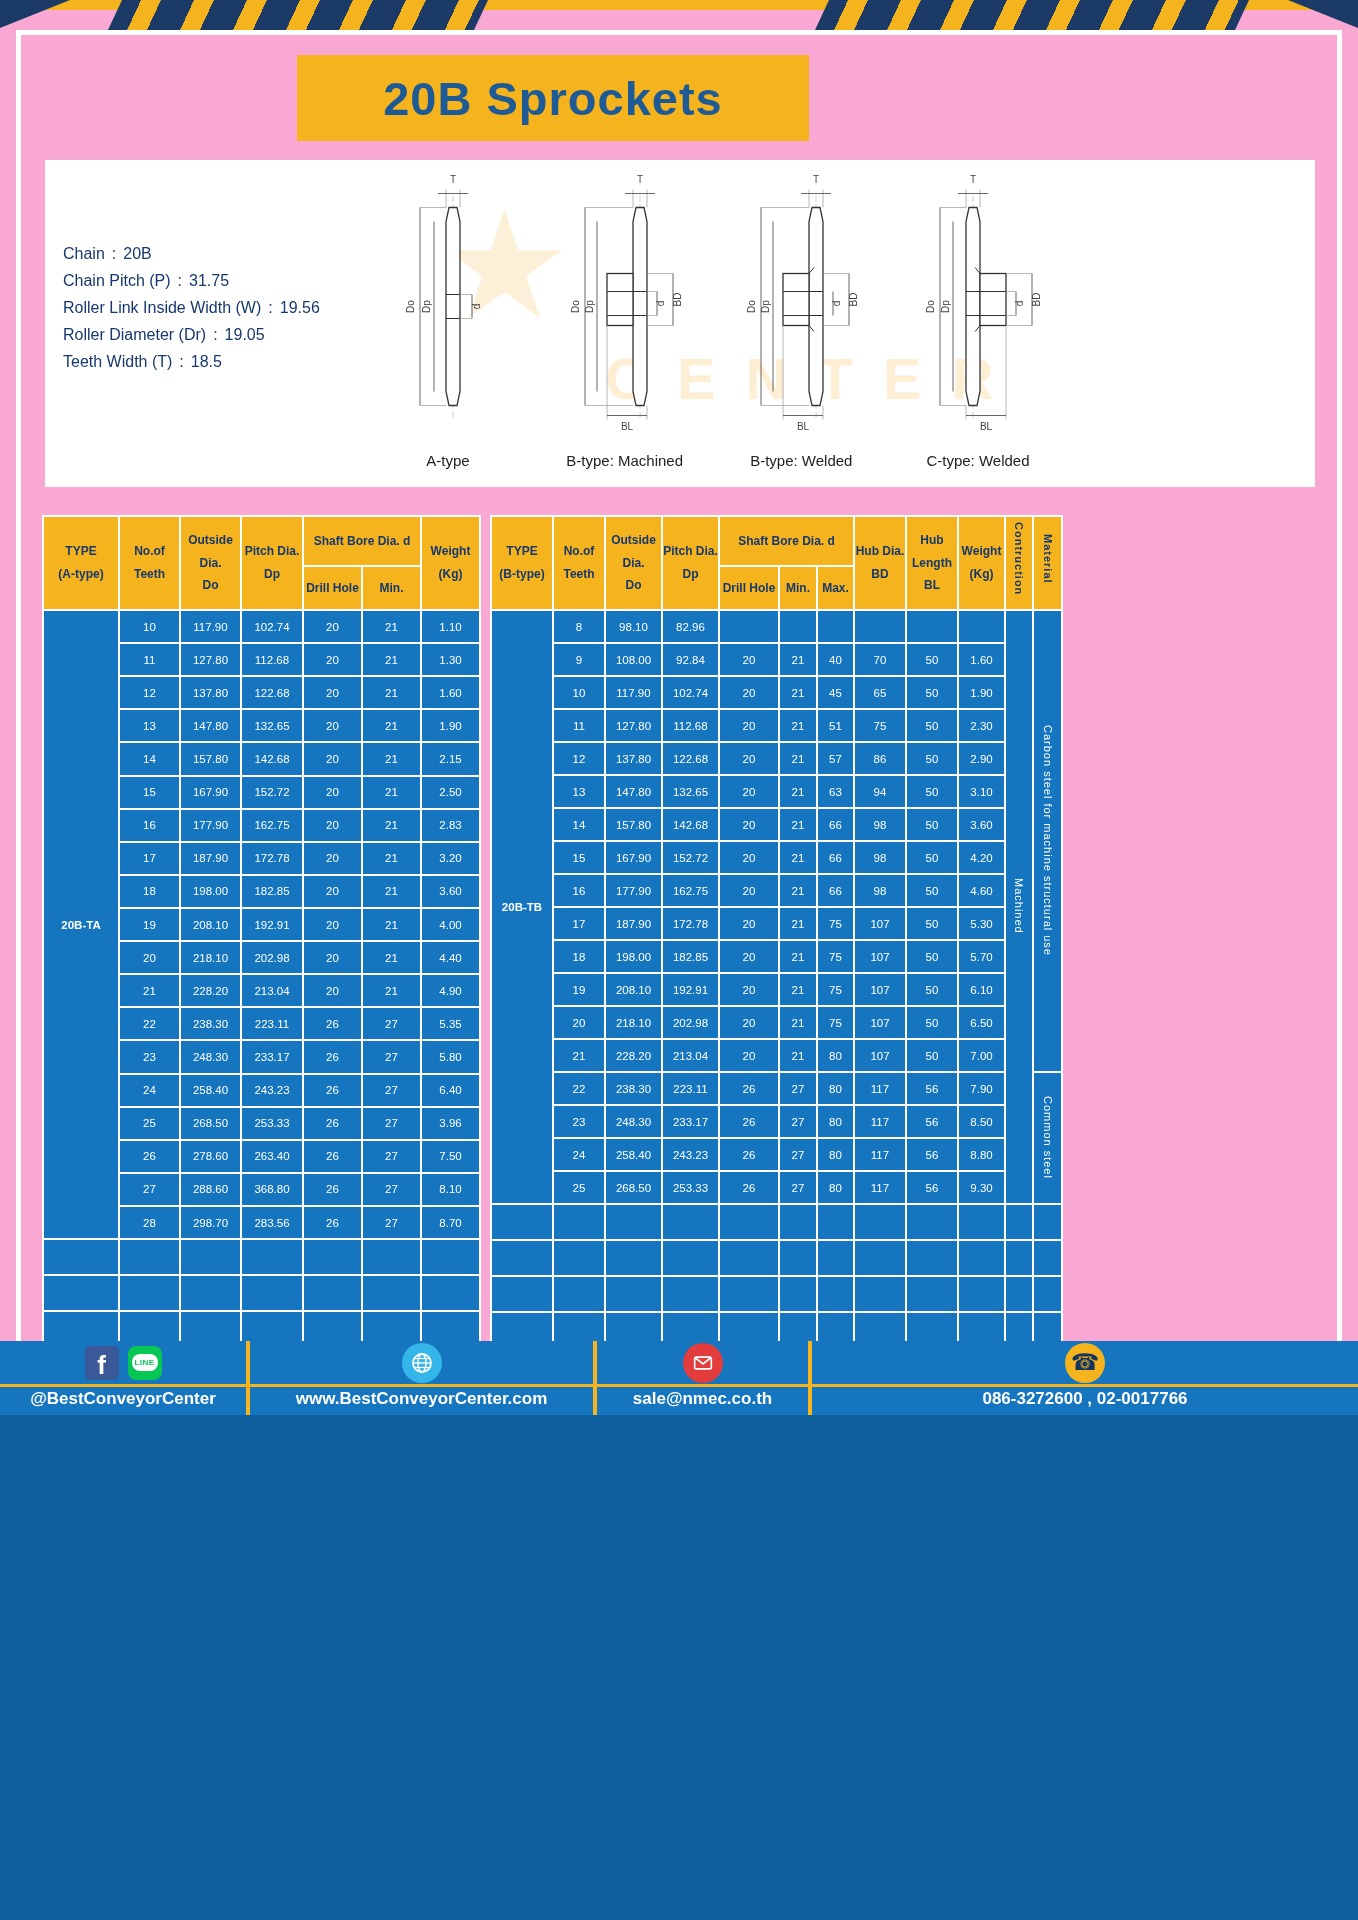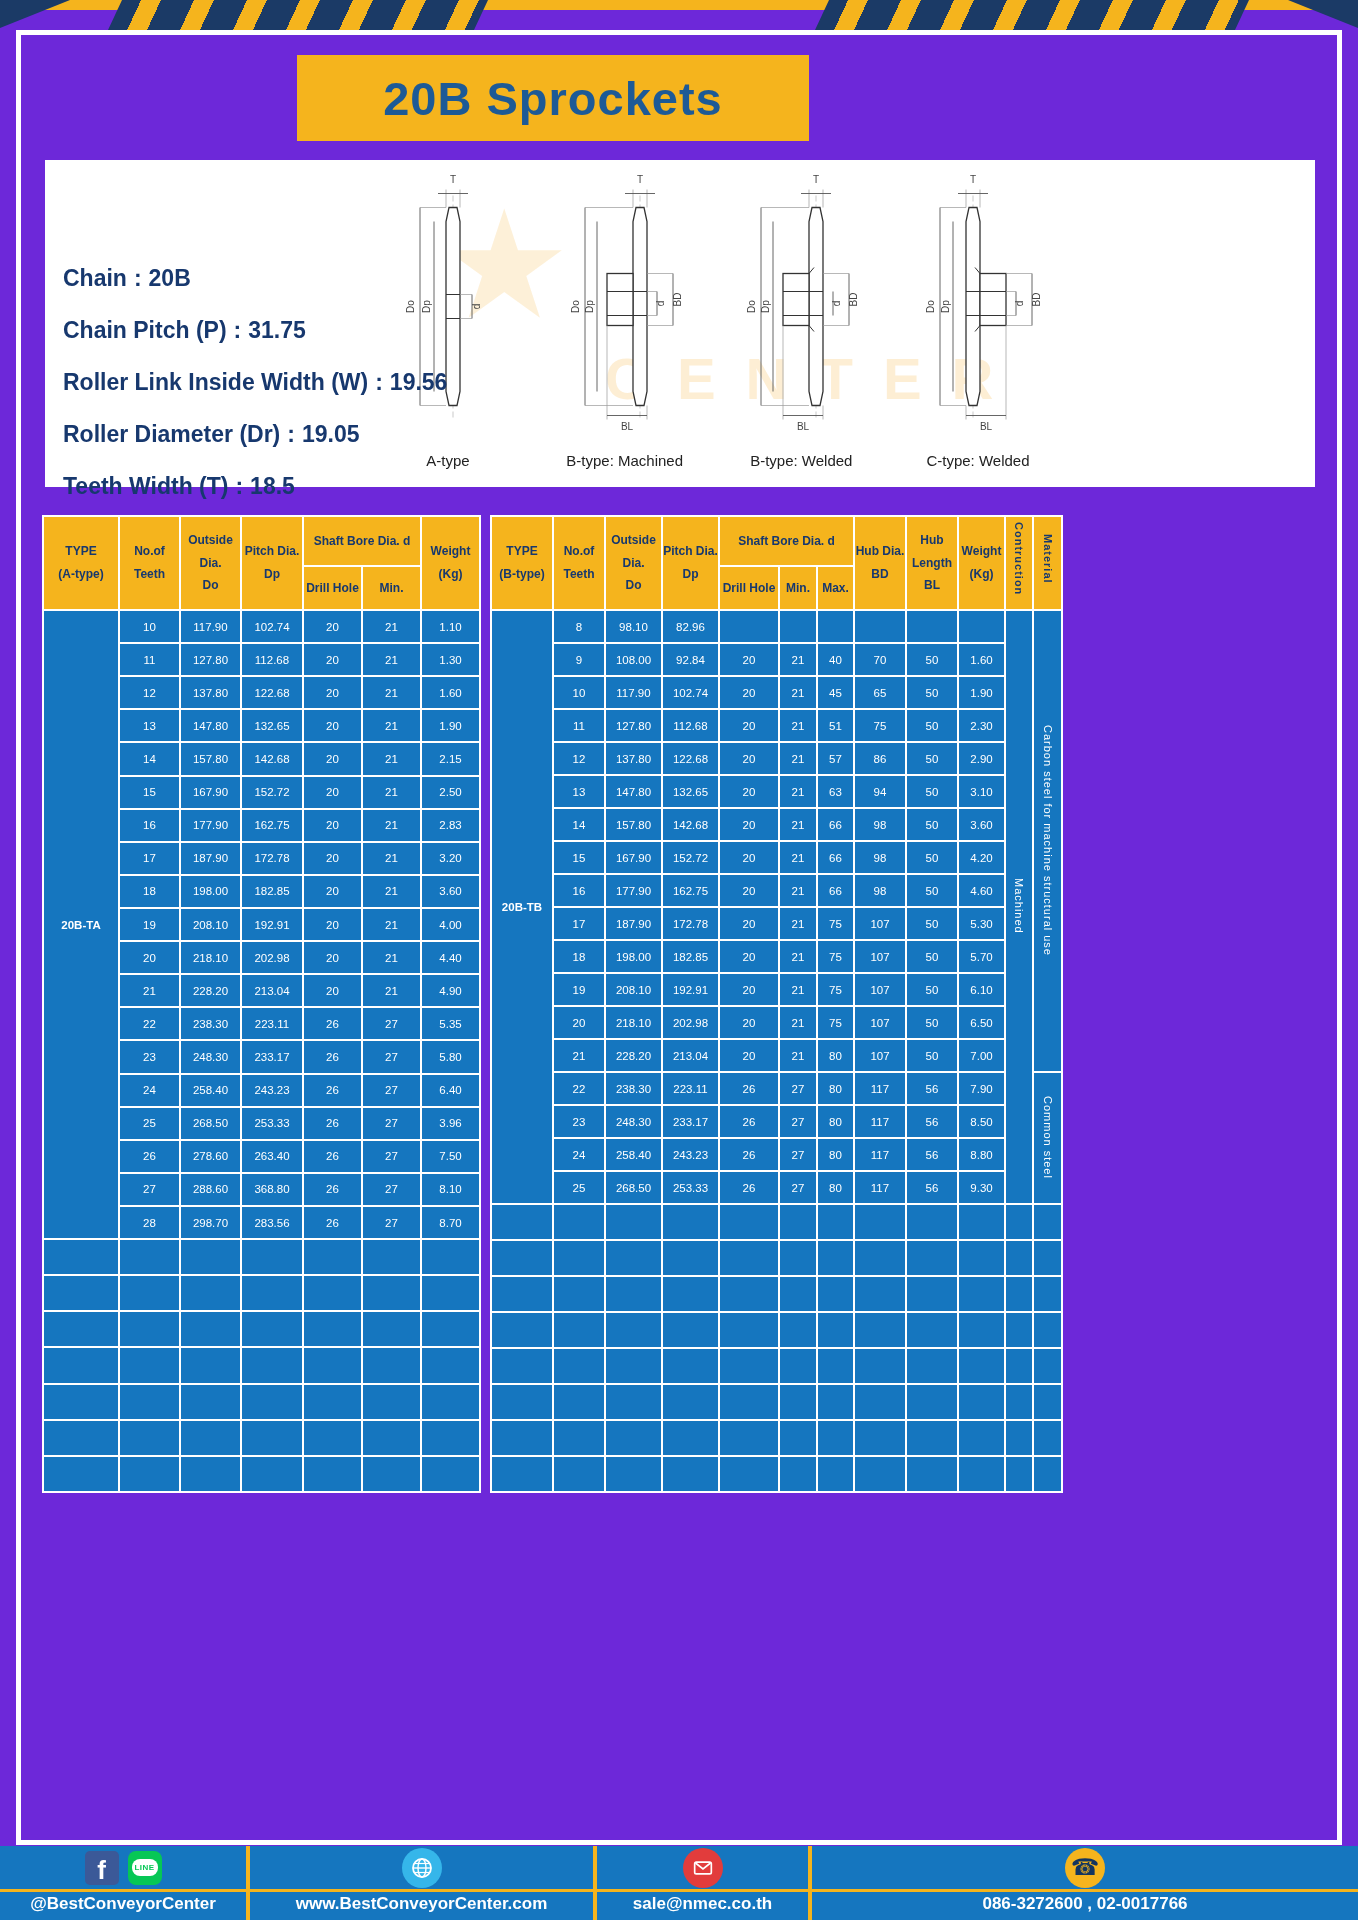--- a/index.html
+++ b/index.html
@@ -1,17 +1,17 @@
 <!DOCTYPE html>
 <html><head>
 <meta charset="utf-8">
 <style>
   * { margin:0; padding:0; box-sizing:border-box; }
   body { background:#0f5f9e; font-family:"Liberation Sans", sans-serif; }
-  .page { position:relative; width:1358px; height:1920px; background:#6d28d9; overflow:hidden; margin:0 auto; }
+  .page { position:relative; width:1358px; height:1415px; background:#f9a8d4; overflow:hidden; margin:0 auto; }
 
   
   .top-strip { position:absolute; top:0; left:0; width:100%; height:10px; background:#f5b41d; }
   .corner { position:absolute; top:0; width:70px; height:28px; background:#1b3a66; }
   .corner.left { left:0; clip-path:polygon(0 0,100% 0,0 100%); }
   .corner.right { right:0; clip-path:polygon(0 0,100% 0,100% 100%); }
   .hazard { position:absolute; top:0; height:30px;
     background:repeating-linear-gradient(115deg,#1b3a66 0 30px,#f5b41d 30px 48px);
     clip-path:polygon(14px 0,100% 0,calc(100% - 14px) 100%,0 100%); }
   .hazard.left { left:108px; width:380px; }
@@ -21,21 +21,21 @@
   .frame { position:absolute; left:16px; top:30px; width:1326px; height:1815px; border:5px solid #ffffff; }
 
   
   .title-banner { position:absolute; left:297px; top:55px; width:512px; height:86px; background:#f5b41d;
     display:flex; align-items:center; justify-content:center; }
   .title-banner h1 { font-size:47px; font-weight:800; color:#1d5a96; letter-spacing:1px; }
 
   
   .spec-panel { position:absolute; left:45px; top:160px; width:1270px; height:327px; background:#ffffff; }
   .spec-lines { position:absolute; left:18px; top:80px; z-index:3; }
-  .spec-line { font-size:23px; font-weight:700; color:#17386e; line-height:27px; white-space:nowrap;margin-top:25px; }
+  .spec-line { font-size:16px; font-weight:400; color:#17386e; line-height:27px; white-space:nowrap; }
   .spec-line .sep { margin:0 7px; }
 
   .wm-star { position:absolute; left:392px; top:30px; font-size:150px; line-height:150px;
     color:rgba(245,170,40,.18); z-index:1; }
   .wm-line1 { position:absolute; left:478px; top:48px; font-size:76px; font-weight:800; letter-spacing:46px;
     color:rgba(245,170,40,.20); z-index:1; }
   .wm-line2 { position:absolute; left:560px; top:185px; font-size:58px; font-weight:800; letter-spacing:30px;
     color:rgba(245,170,40,.20); z-index:1; }
 
   .diagrams { position:absolute; left:323px; top:6px; width:690px; height:316px; display:flex;

